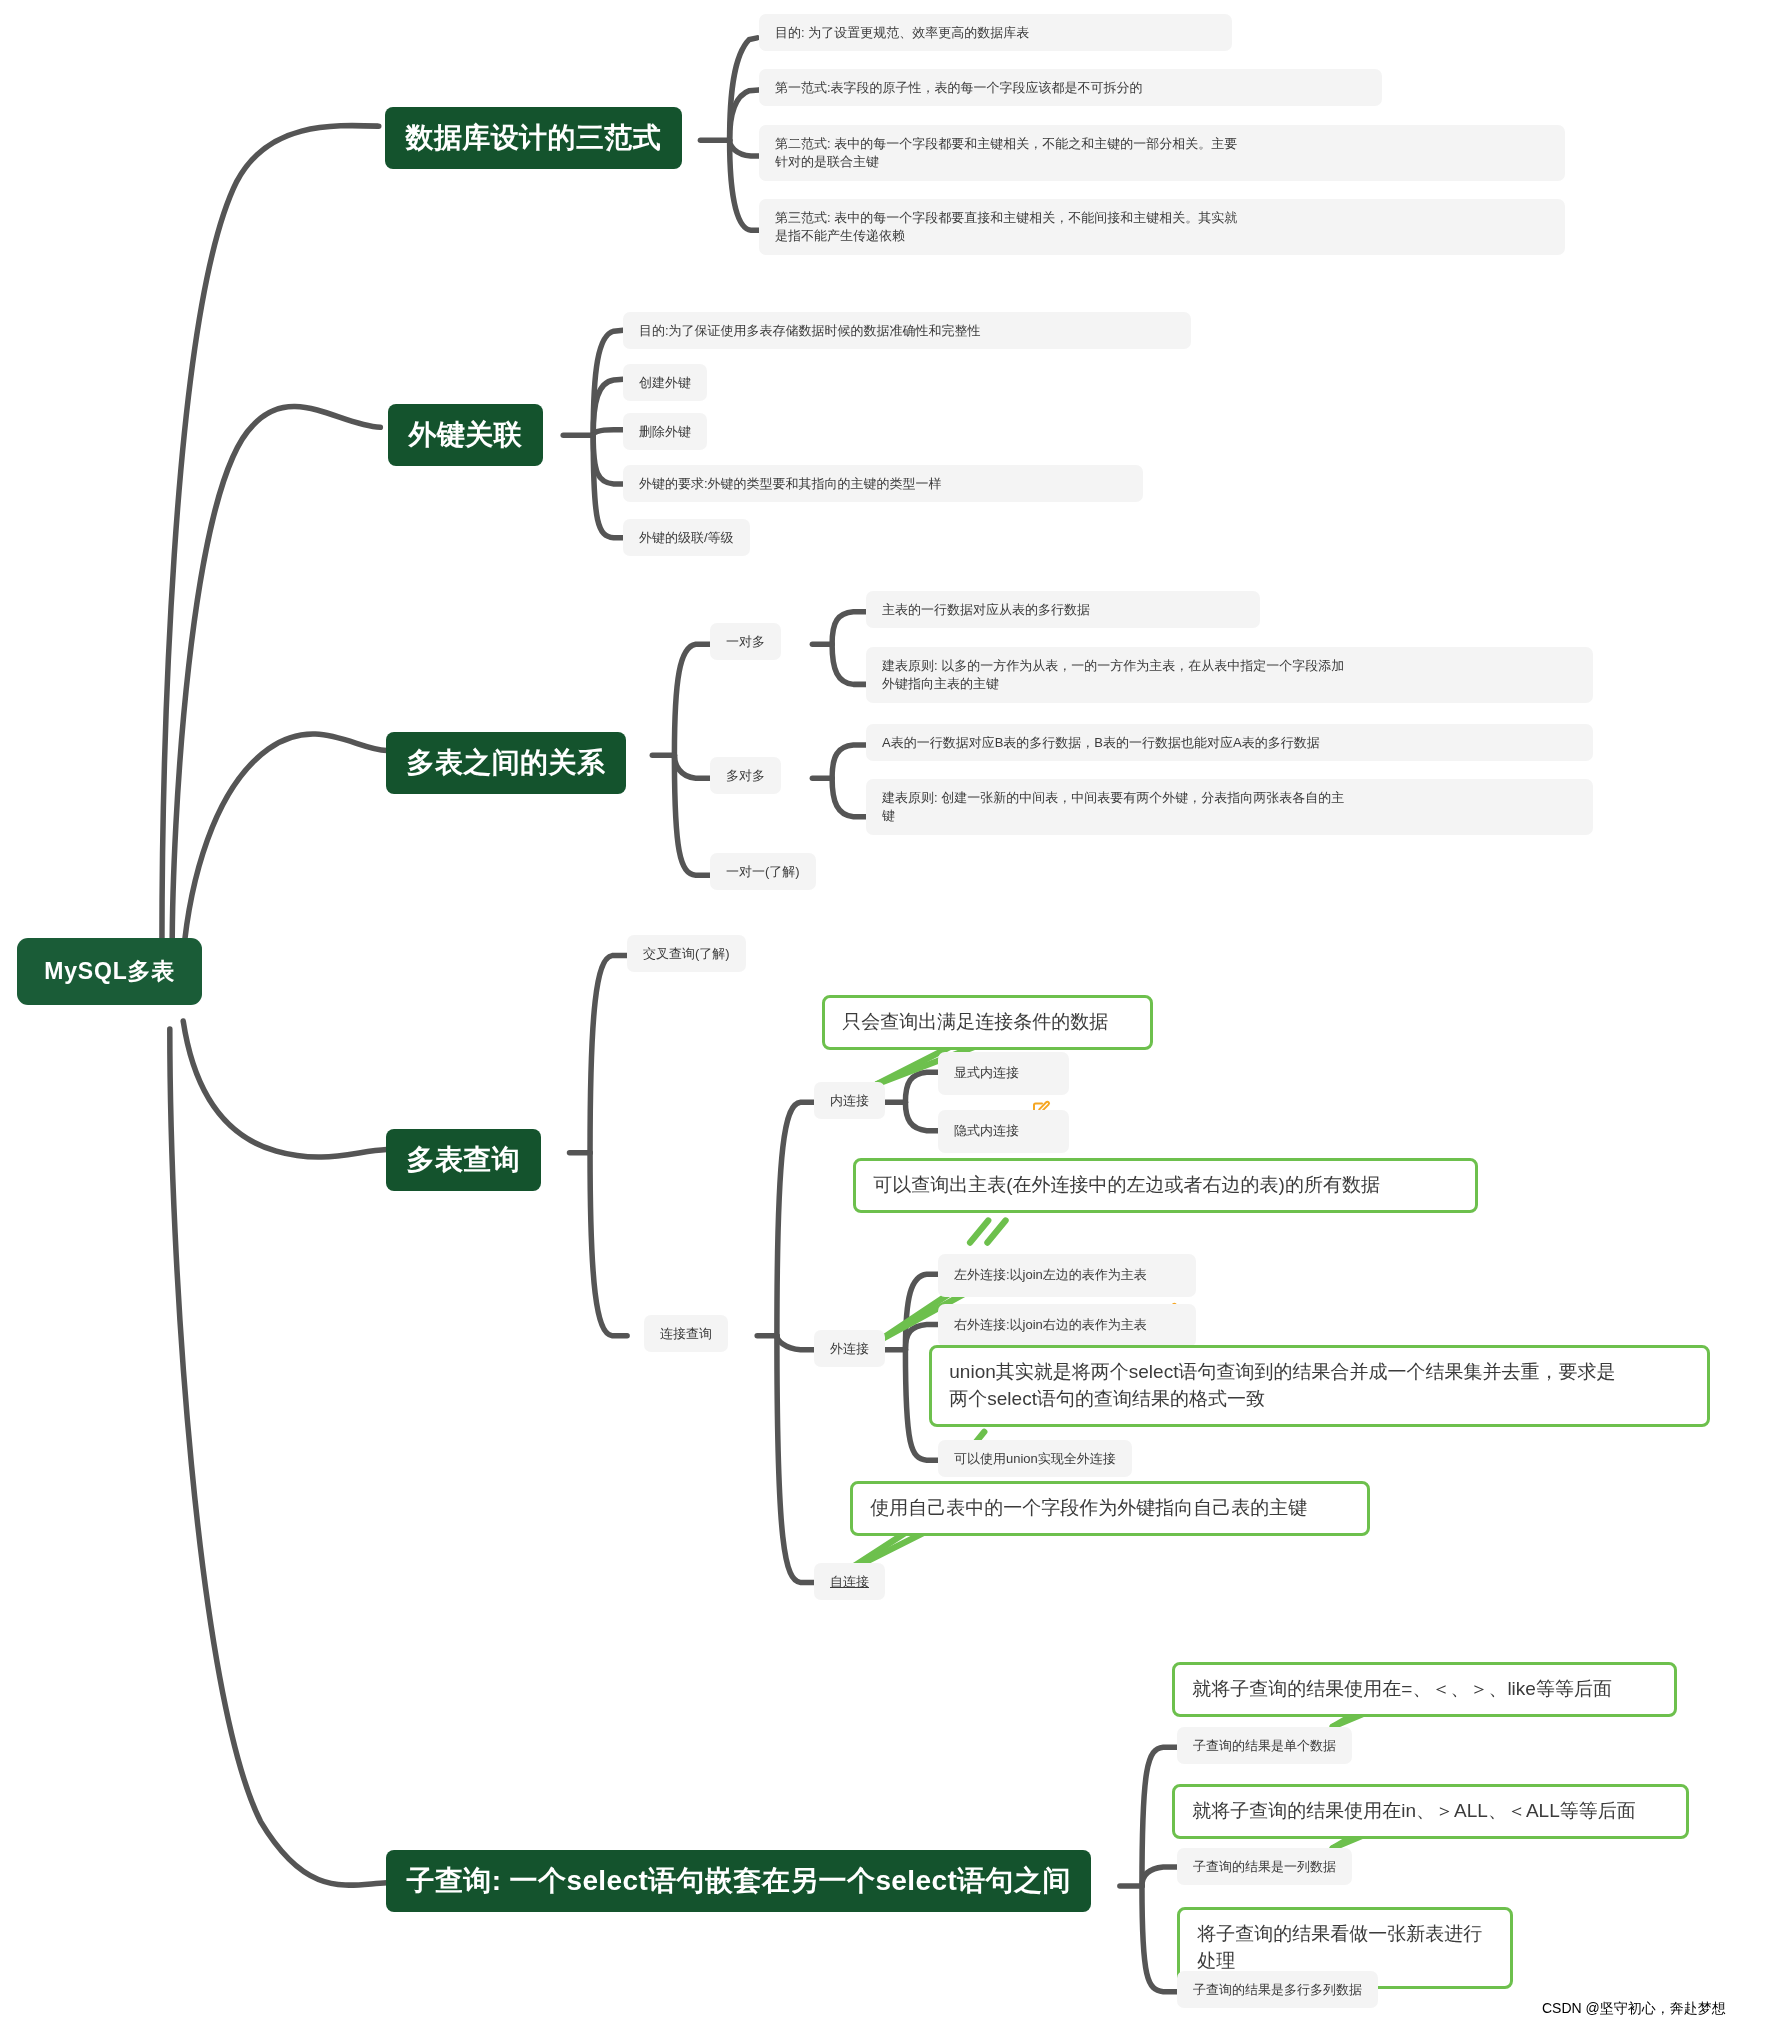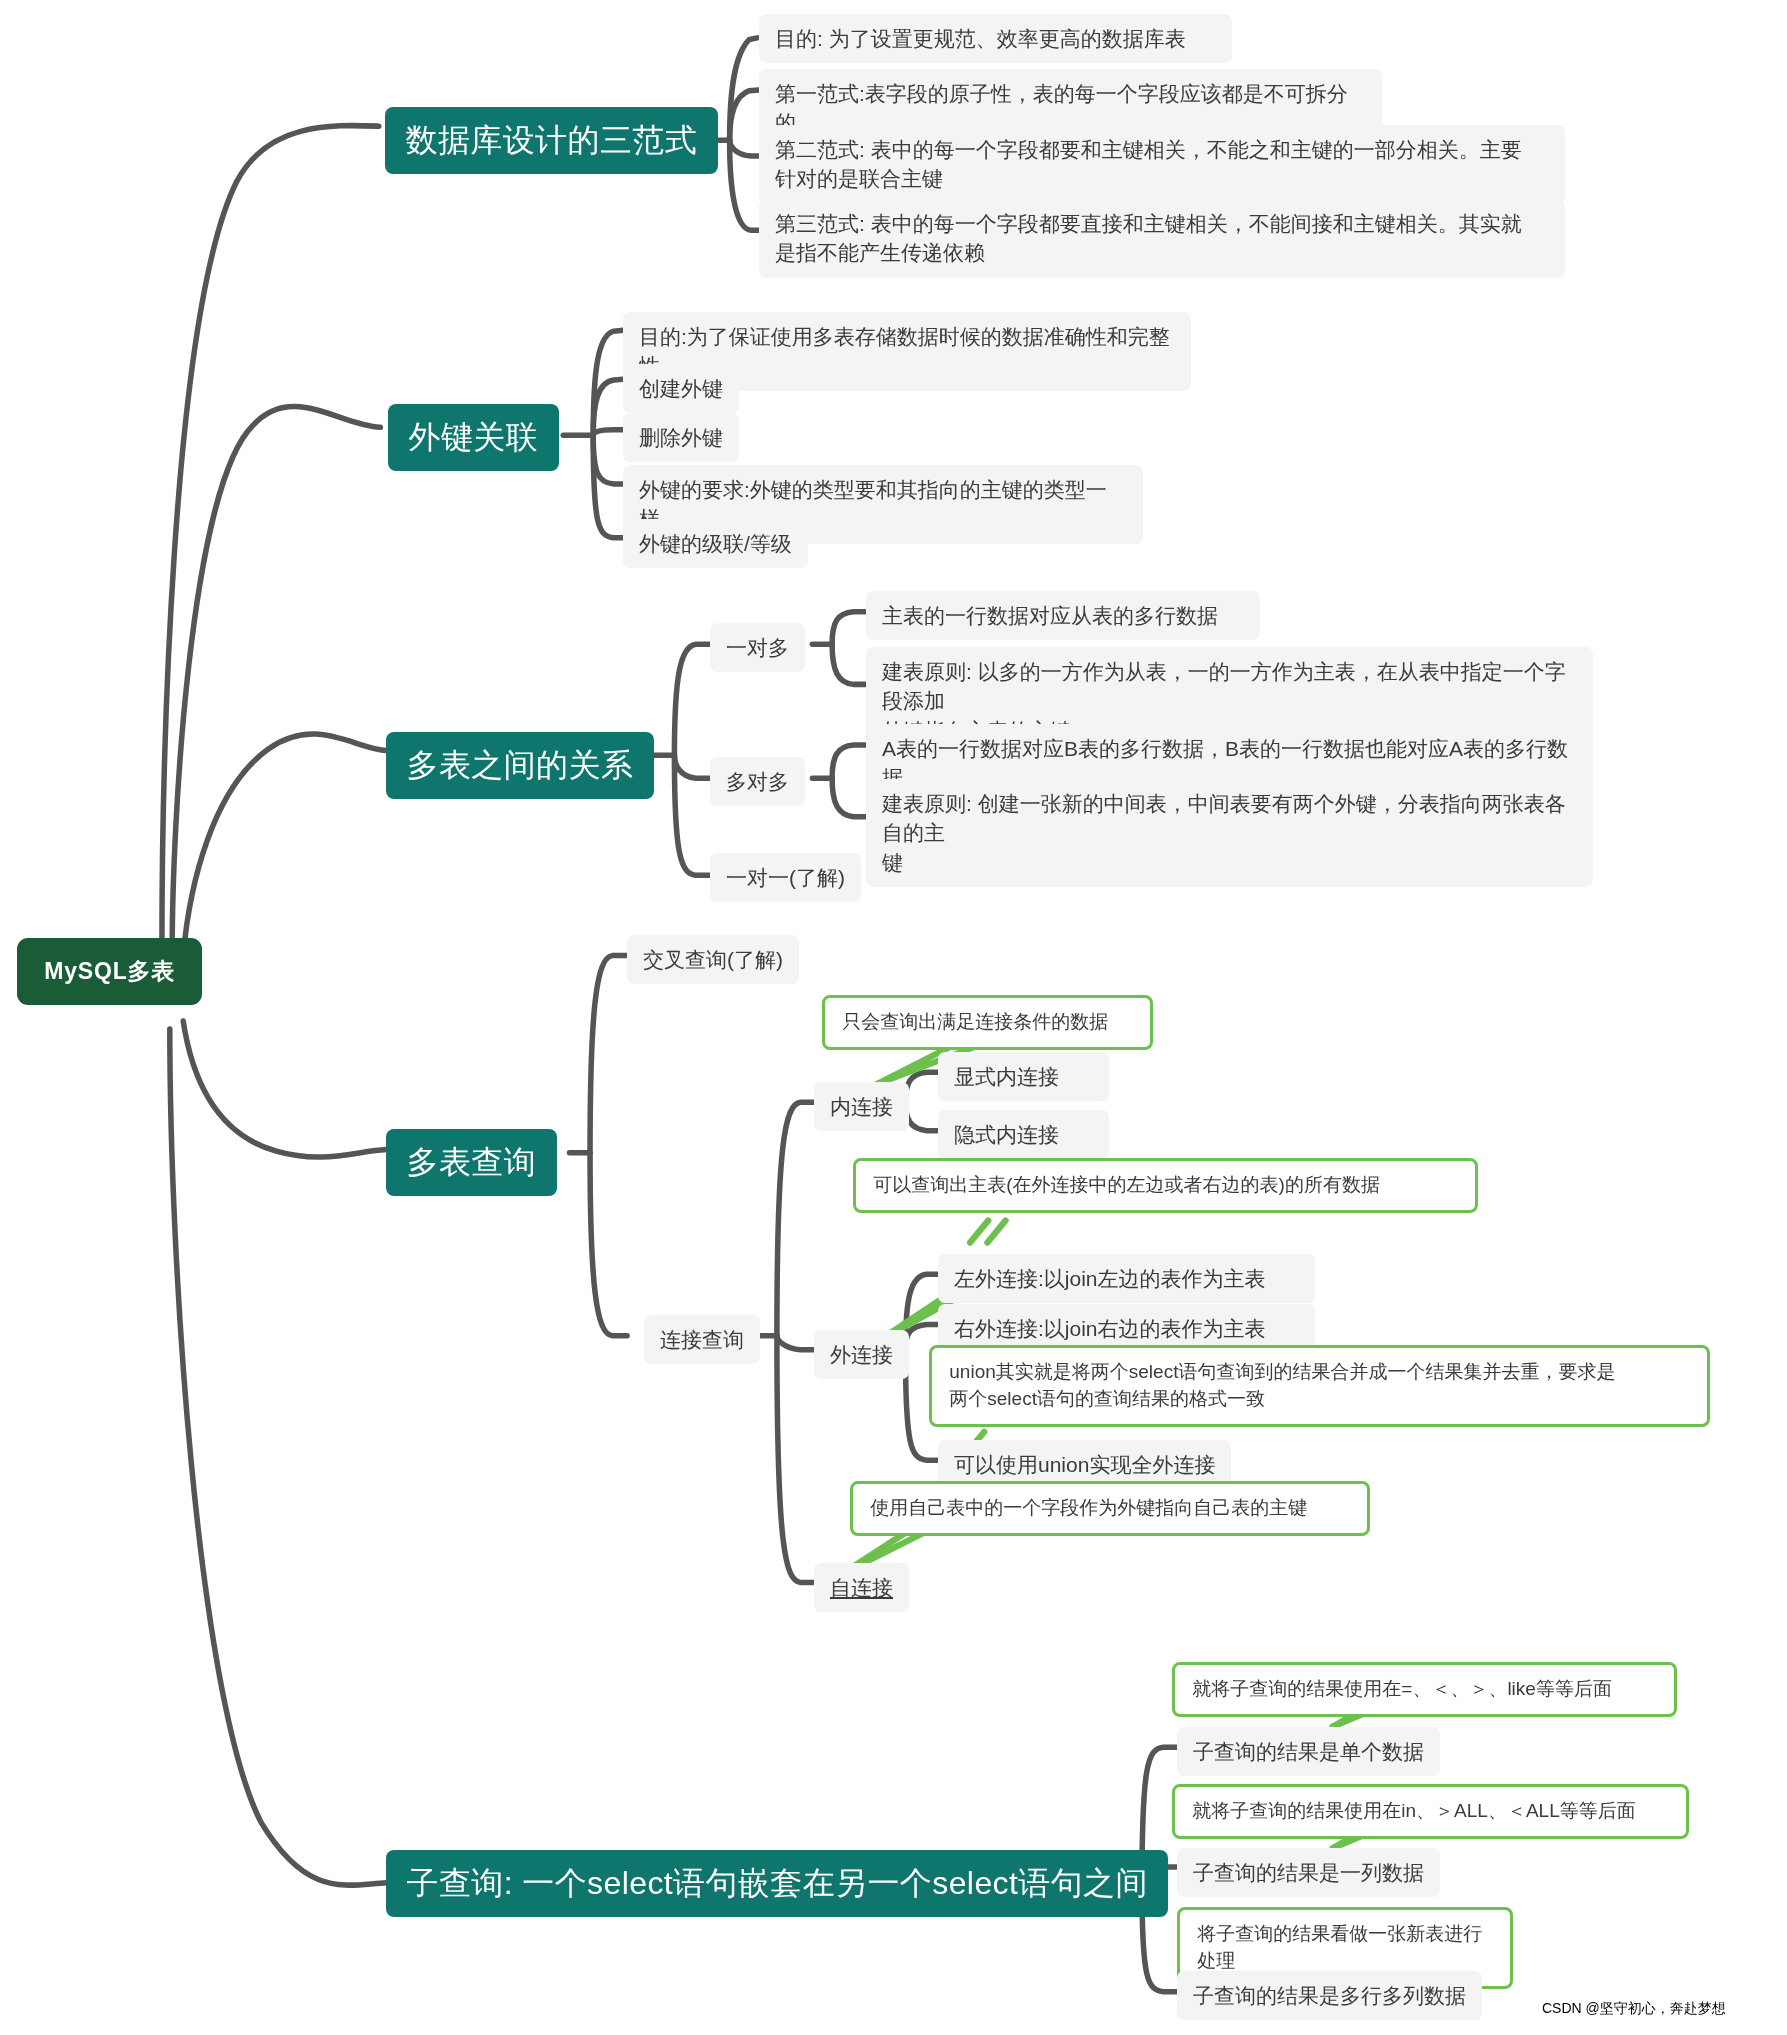--- a/index.html
+++ b/index.html
@@ -37,34 +37,34 @@
     background: #1a5c37;
     color: #ffffff;
     border-radius: 11px;
     font-size: 23px;
     font-weight: bold;
     padding: 17.3px 27px;
     letter-spacing: 0.8px;
   }
   
   .n-main {
-    background: #0f766e;
+    background: #14532d;
     color: #ffffff;
     border-radius: 8px;
-    font-size: 32px;
-    font-weight: normal;
+    font-size: 28px;
+    font-weight: bold;
     padding: 11px 20.5px;
     letter-spacing: 0.4px;
   }
   
   .n-leaf {
     background: #f4f4f4;
     color: #333333;
     border-radius: 7px;
-    font-size: 21px;
+    font-size: 13px;
     padding: 9.5px 16px;
     color: #3b3b3b;
   }
   
   .n-callout {
     background: #ffffff;
     color: #3b3b3b;
     border: 3.2px solid #6dc04d;
     border-radius: 8px;
     font-size: 19px;

